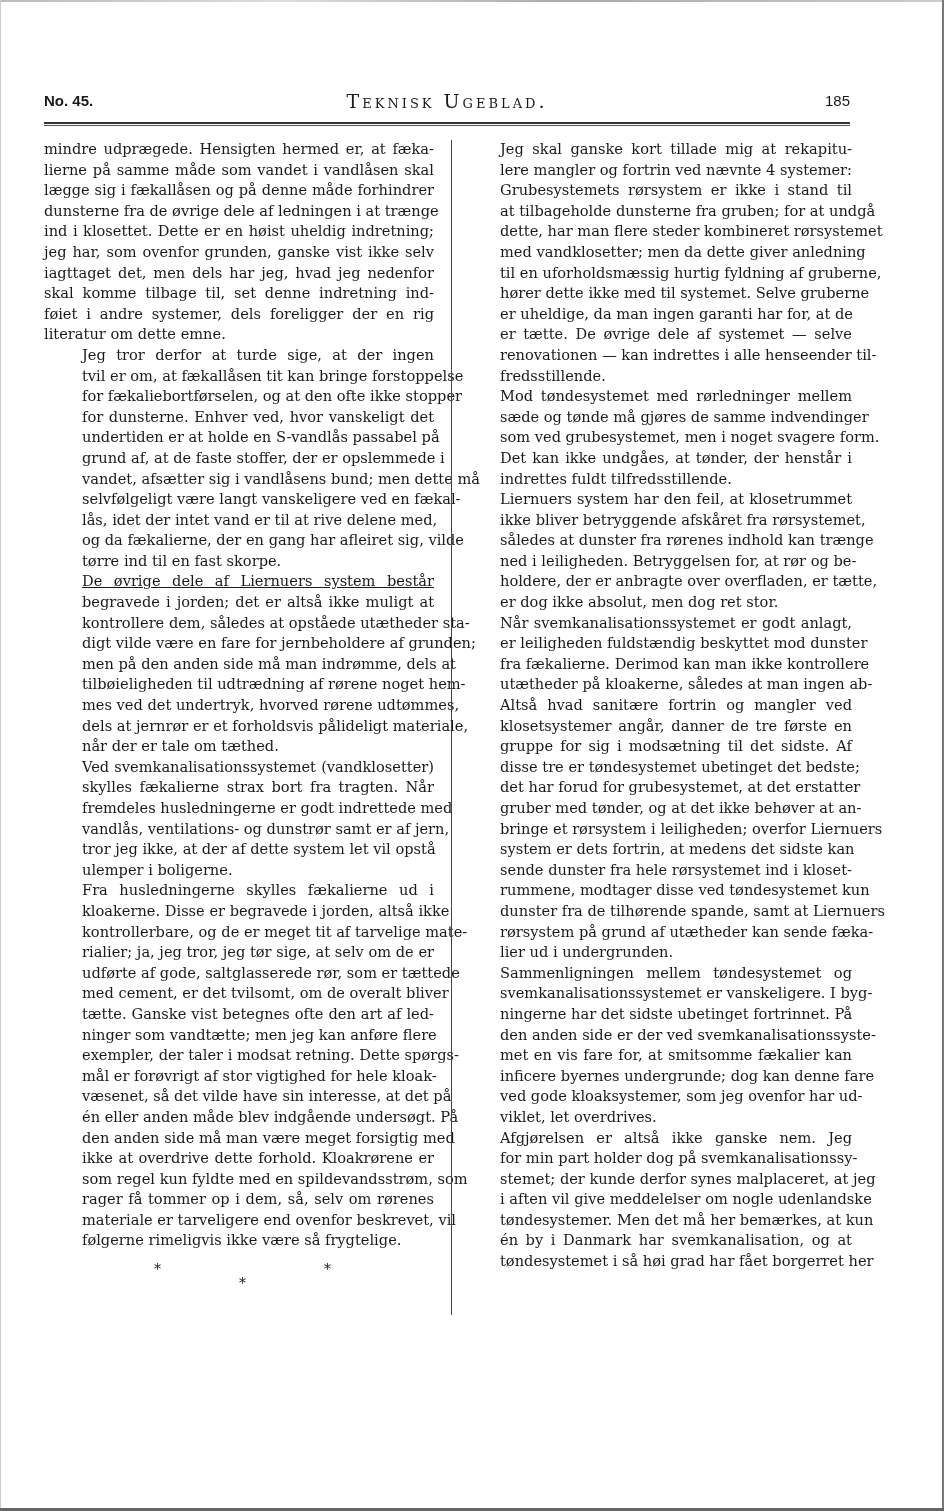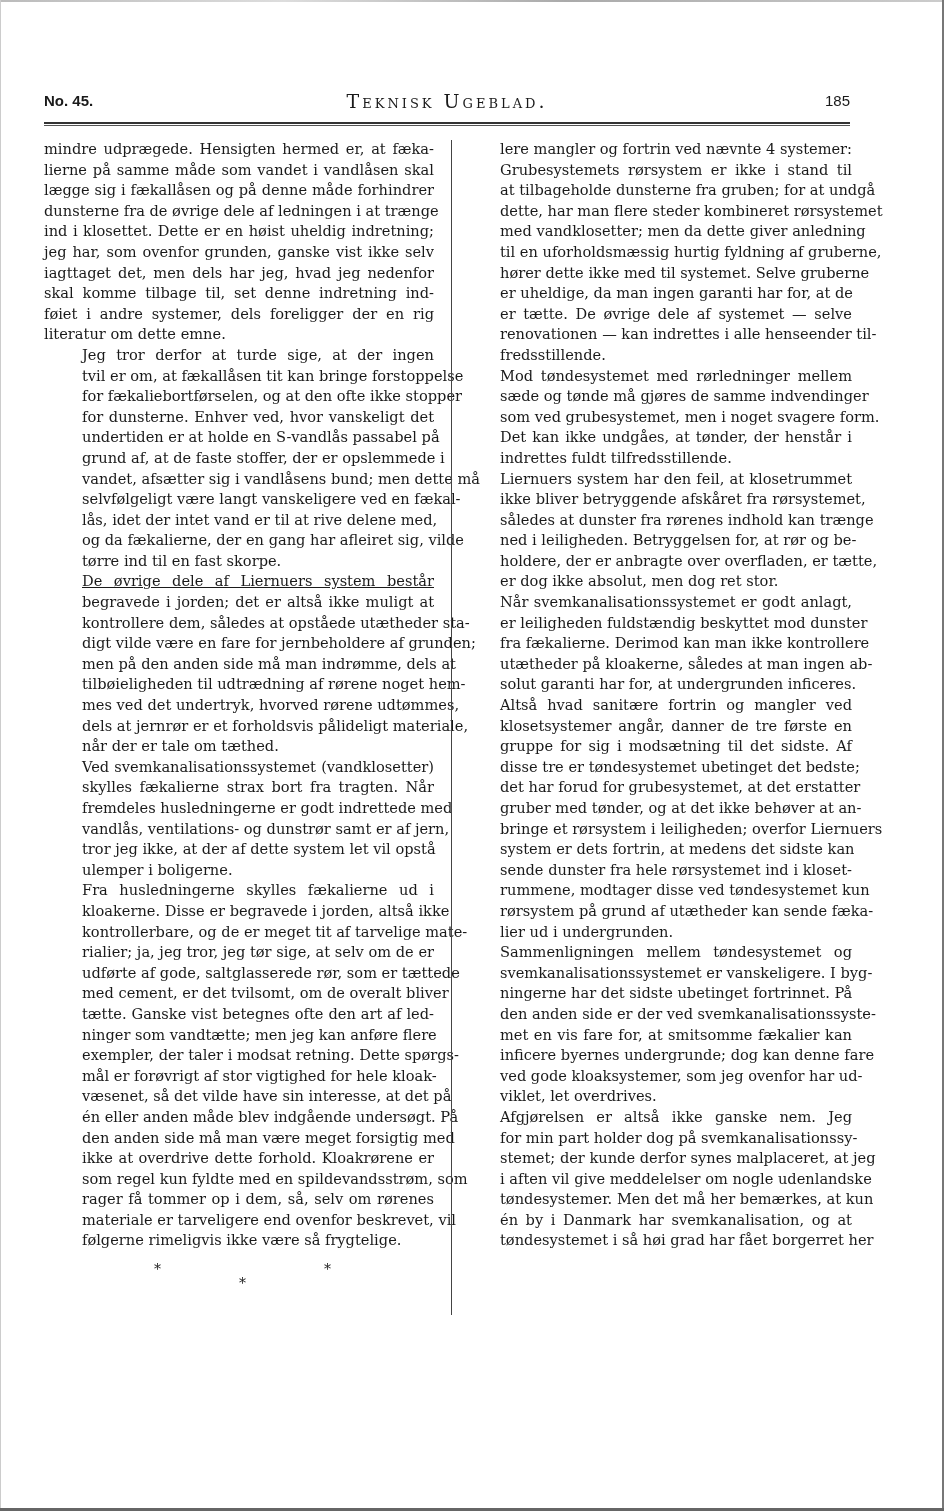--- a/index.html
+++ b/index.html
@@ -196,20 +196,21 @@
     </div>
     <div class="asterisks">
       <span class="asterisk" style="left: 110px; top: 6px;">*</span>
       <span class="asterisk" style="left: 195px; top: 20px;">*</span>
       <span class="asterisk" style="left: 280px; top: 6px;">*</span>
     </div>
   </div>
 <div class="column-divider"></div>
 <div class="column col-right" id="col-right">
     <div class="para indent">
+      <span class="line" style="text-indent: 38px;">Jeg skal ganske kort tillade mig at rekapitu-</span>
       <span class="line last">lere mangler og fortrin ved nævnte 4 systemer:</span>
     </div>
     <div class="para indent">
       <span class="line" style="text-indent: 38px;">Grubesystemets rørsystem er ikke i stand til</span>
       <span class="line">at tilbageholde dunsterne fra gruben; for at undgå</span>
       <span class="line">dette, har man flere steder kombineret rørsystemet</span>
       <span class="line">med vandklosetter; men da dette giver anledning</span>
       <span class="line">til en uforholdsmæssig hurtig fyldning af gruberne,</span>
       <span class="line">hører dette ikke med til systemet.  Selve gruberne</span>
       <span class="line">er uheldige, da man ingen garanti har for, at de</span>
@@ -230,33 +231,33 @@
       <span class="line">således at dunster fra rørenes indhold kan trænge</span>
       <span class="line">ned i leiligheden.  Betryggelsen for, at rør og be-</span>
       <span class="line">holdere, der er anbragte over overfladen, er tætte,</span>
       <span class="line last">er dog ikke absolut, men dog ret stor.</span>
     </div>
     <div class="para indent">
       <span class="line" style="text-indent: 38px;">Når svemkanalisationssystemet er godt anlagt,</span>
       <span class="line">er leiligheden fuldstændig beskyttet mod dunster</span>
       <span class="line">fra fækalierne.  Derimod kan man ikke kontrollere</span>
       <span class="line">utætheder på kloakerne, således at man ingen ab-</span>
-      <span class="line last">solut garanti har for, at undergrunden inficeres.</span>
     </div>
     <div class="para indent">
       <span class="line" style="text-indent: 38px;">Altså hvad sanitære fortrin og mangler ved</span>
       <span class="line">klosetsystemer angår, danner de tre første en</span>
       <span class="line">gruppe for sig i modsætning til det sidste.  Af</span>
       <span class="line">disse tre er tøndesystemet ubetinget det bedste;</span>
       <span class="line">det har forud for grubesystemet, at det erstatter</span>
       <span class="line">gruber med tønder, og at det ikke behøver at an-</span>
       <span class="line">bringe et rørsystem i leiligheden; overfor Liernuers</span>
       <span class="line">system er dets fortrin, at medens det sidste kan</span>
       <span class="line">sende dunster fra hele rørsystemet ind i kloset-</span>
       <span class="line">rummene, modtager disse ved tøndesystemet kun</span>
+      <span class="line">dunster fra de tilhørende spande, samt at Liernuers</span>
       <span class="line">rørsystem på grund af utætheder kan sende fæka-</span>
       <span class="line last">lier ud i undergrunden.</span>
     </div>
     <div class="para indent">
       <span class="line" style="text-indent: 38px;">Sammenligningen mellem tøndesystemet og</span>
       <span class="line">svemkanalisationssystemet er vanskeligere.  I byg-</span>
       <span class="line">ningerne har det sidste ubetinget fortrinnet.  På</span>
       <span class="line">den anden side er der ved svemkanalisationssyste-</span>
       <span class="line">met en vis fare for, at smitsomme fækalier kan</span>
       <span class="line">inficere byernes undergrunde; dog kan denne fare</span>

